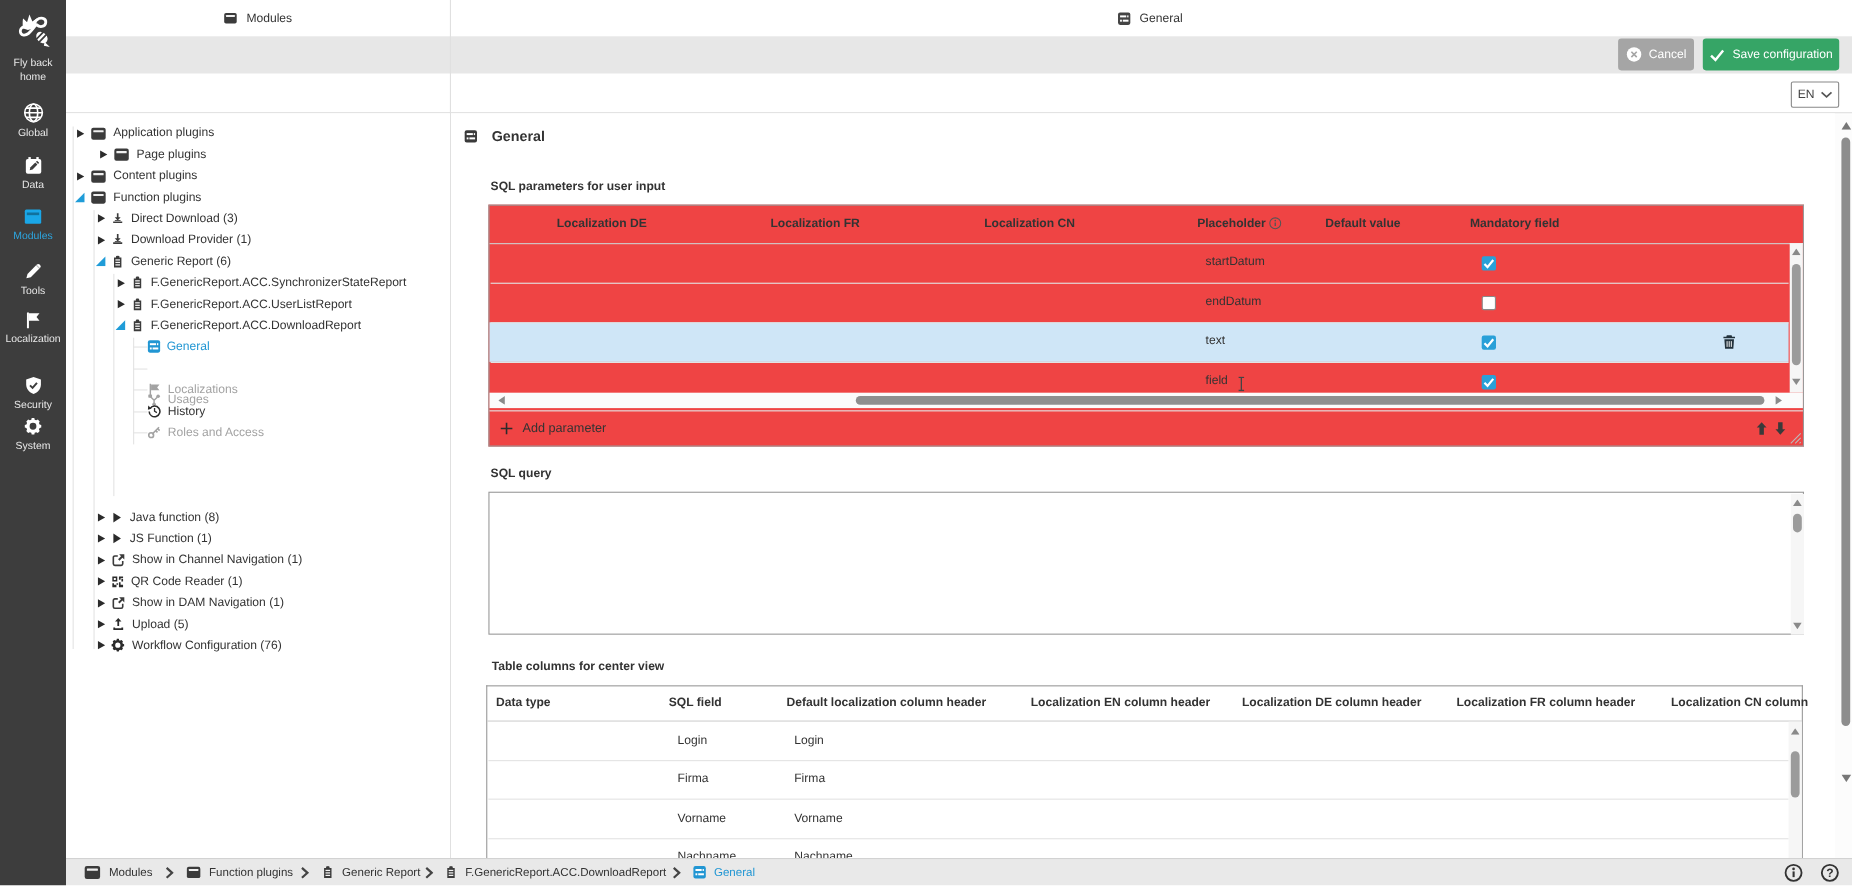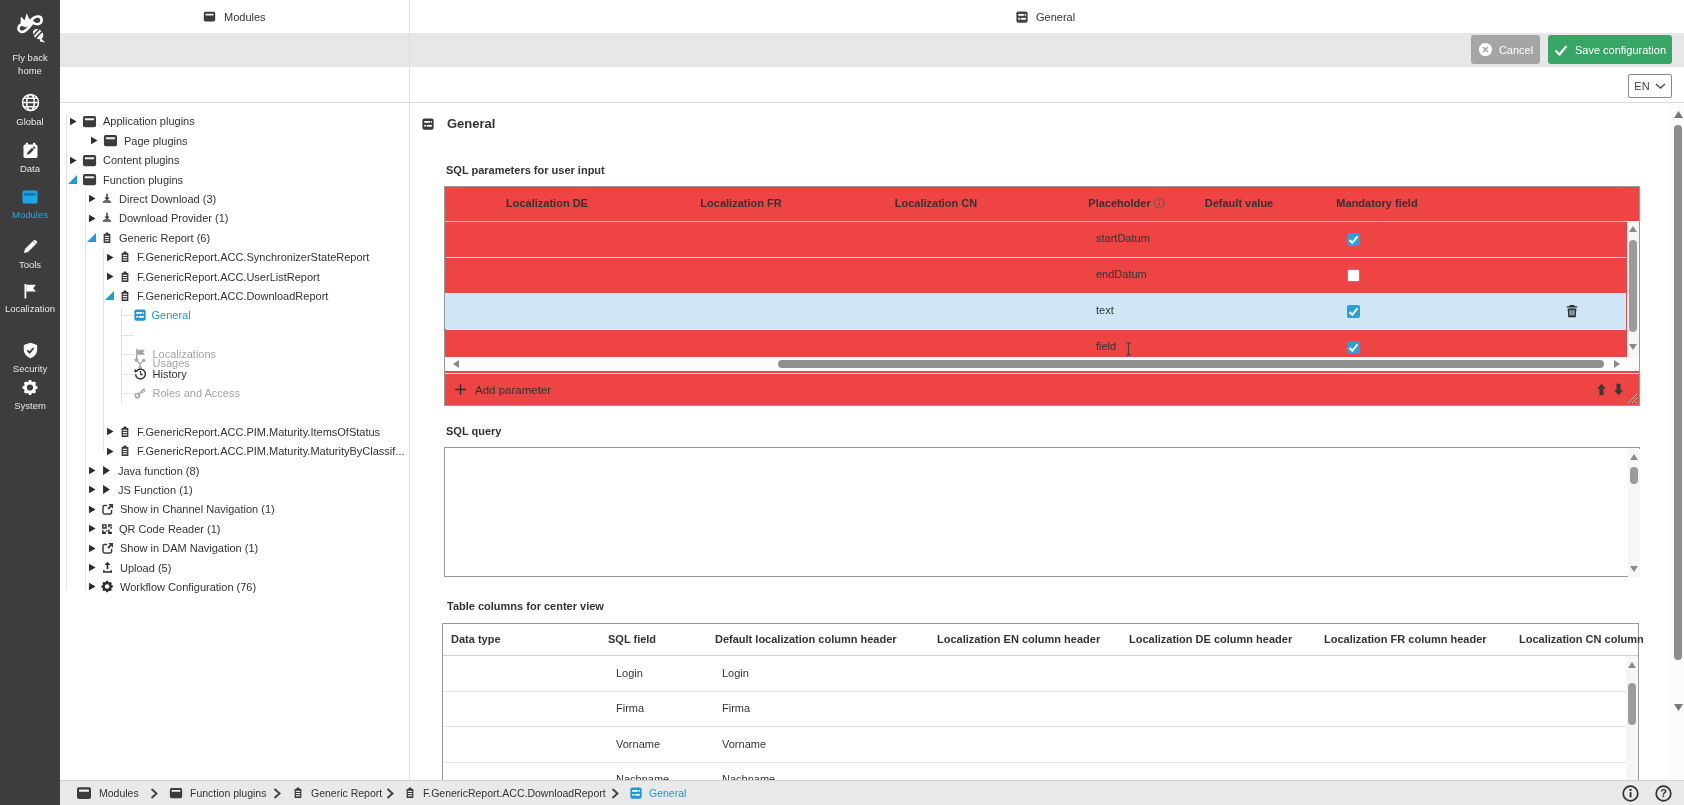--- a/index.html
+++ b/index.html
@@ -344,54 +344,20 @@
         <span class="arr"></span>
         <span class="ic">
           <svg width="13" height="13" viewBox="0 0 16 16" style="" xmlns="http://www.w3.org/2000/svg">
             <path fill="none" stroke="#a3a3a3" stroke-width="1.8" d="M5.2 10.8L13 3"></path>
             <circle cx="4.2" cy="11.8" r="2.7" fill="none" stroke="#a3a3a3" stroke-width="1.8"></circle>
             <path stroke="#a3a3a3" stroke-width="1.8" d="M11.5 4.5l2.2 2.2M9.3 6.7l2 2"></path>
           </svg>
         </span>
         <span>Roles and Access</span>
       </div>
-<div class="trow" style="left:43px;top:318.7px;color:#333;">
-        <span class="arr">
-          <svg width="9" height="9" viewBox="0 0 11 10" style="" xmlns="http://www.w3.org/2000/svg">
-            <path fill="#2b2b2b" d="M2.5 0.5l8 4.5-8 4.5z"></path>
-          </svg>
-        </span>
-        <span class="ic">
-          <svg width="12" height="12" viewBox="0 0 16 16" style="" xmlns="http://www.w3.org/2000/svg">
-            <path fill="#3b3b3b" d="M6 1.2h4v1.6h2.5v12H3.5v-12H6z"></path>
-            <rect x="6.2" y="0.6" width="3.6" height="2.2" rx="0.8" fill="#3b3b3b"></rect>
-            <rect x="5.2" y="5" width="5.6" height="1.5" fill="#fff" opacity="0.95"></rect>
-            <rect x="5.2" y="8" width="5.6" height="1.5" fill="#fff" opacity="0.95"></rect>
-            <rect x="5.2" y="11" width="5.6" height="1.5" fill="#fff" opacity="0.95"></rect>
-          </svg>
-        </span>
-        <span>F.GenericReport.ACC.PIM.Maturity.ItemsOfStatus</span>
-      </div>
-<div class="trow" style="left:43px;top:338.1px;color:#333;">
-        <span class="arr">
-          <svg width="9" height="9" viewBox="0 0 11 10" style="" xmlns="http://www.w3.org/2000/svg">
-            <path fill="#2b2b2b" d="M2.5 0.5l8 4.5-8 4.5z"></path>
-          </svg>
-        </span>
-        <span class="ic">
-          <svg width="12" height="12" viewBox="0 0 16 16" style="" xmlns="http://www.w3.org/2000/svg">
-            <path fill="#3b3b3b" d="M6 1.2h4v1.6h2.5v12H3.5v-12H6z"></path>
-            <rect x="6.2" y="0.6" width="3.6" height="2.2" rx="0.8" fill="#3b3b3b"></rect>
-            <rect x="5.2" y="5" width="5.6" height="1.5" fill="#fff" opacity="0.95"></rect>
-            <rect x="5.2" y="8" width="5.6" height="1.5" fill="#fff" opacity="0.95"></rect>
-            <rect x="5.2" y="11" width="5.6" height="1.5" fill="#fff" opacity="0.95"></rect>
-          </svg>
-        </span>
-        <span>F.GenericReport.ACC.PIM.Maturity.MaturityByClassif...</span>
-      </div>
 <div class="trow" style="left:25px;top:357.5px;color:#333;">
         <span class="arr">
           <svg width="9" height="9" viewBox="0 0 11 10" style="" xmlns="http://www.w3.org/2000/svg">
             <path fill="#2b2b2b" d="M2.5 0.5l8 4.5-8 4.5z"></path>
           </svg>
         </span>
         <span class="ic">
           <svg width="11" height="11" viewBox="0 0 16 16" style="" xmlns="http://www.w3.org/2000/svg">
             <path fill="#2b2b2b" d="M3 1.5l10 6.5-10 6.5z"></path>
           </svg>

